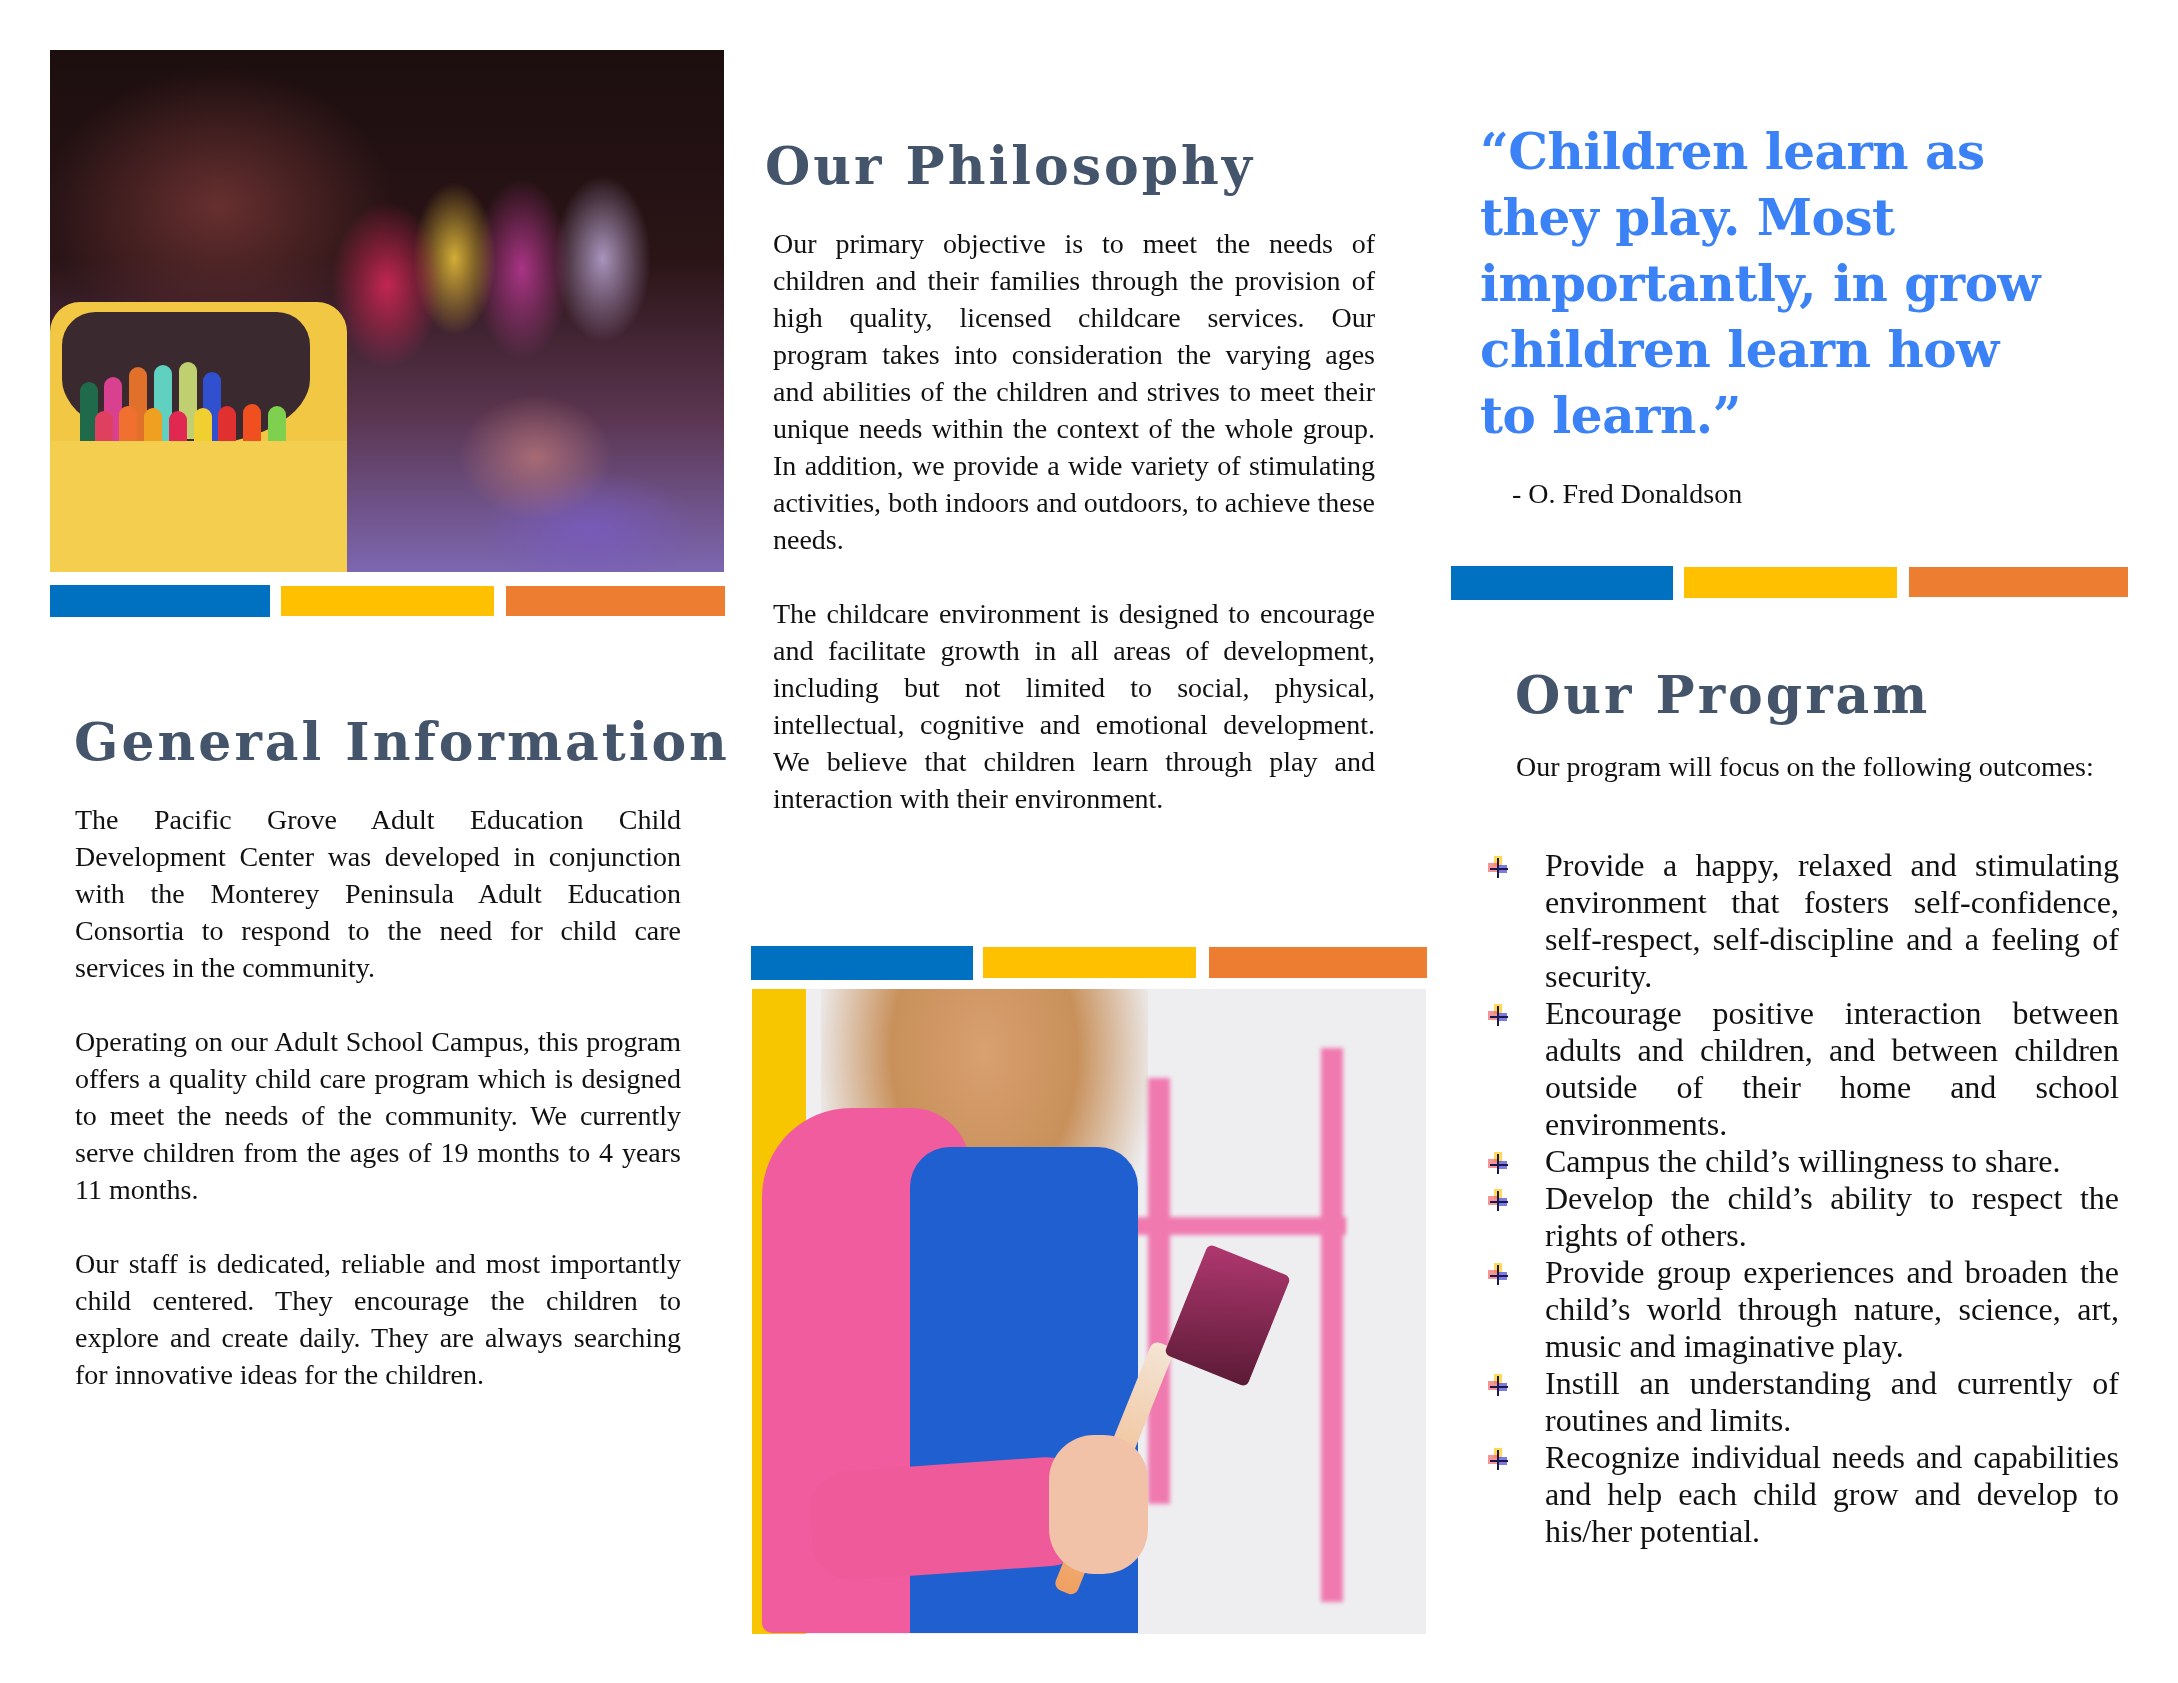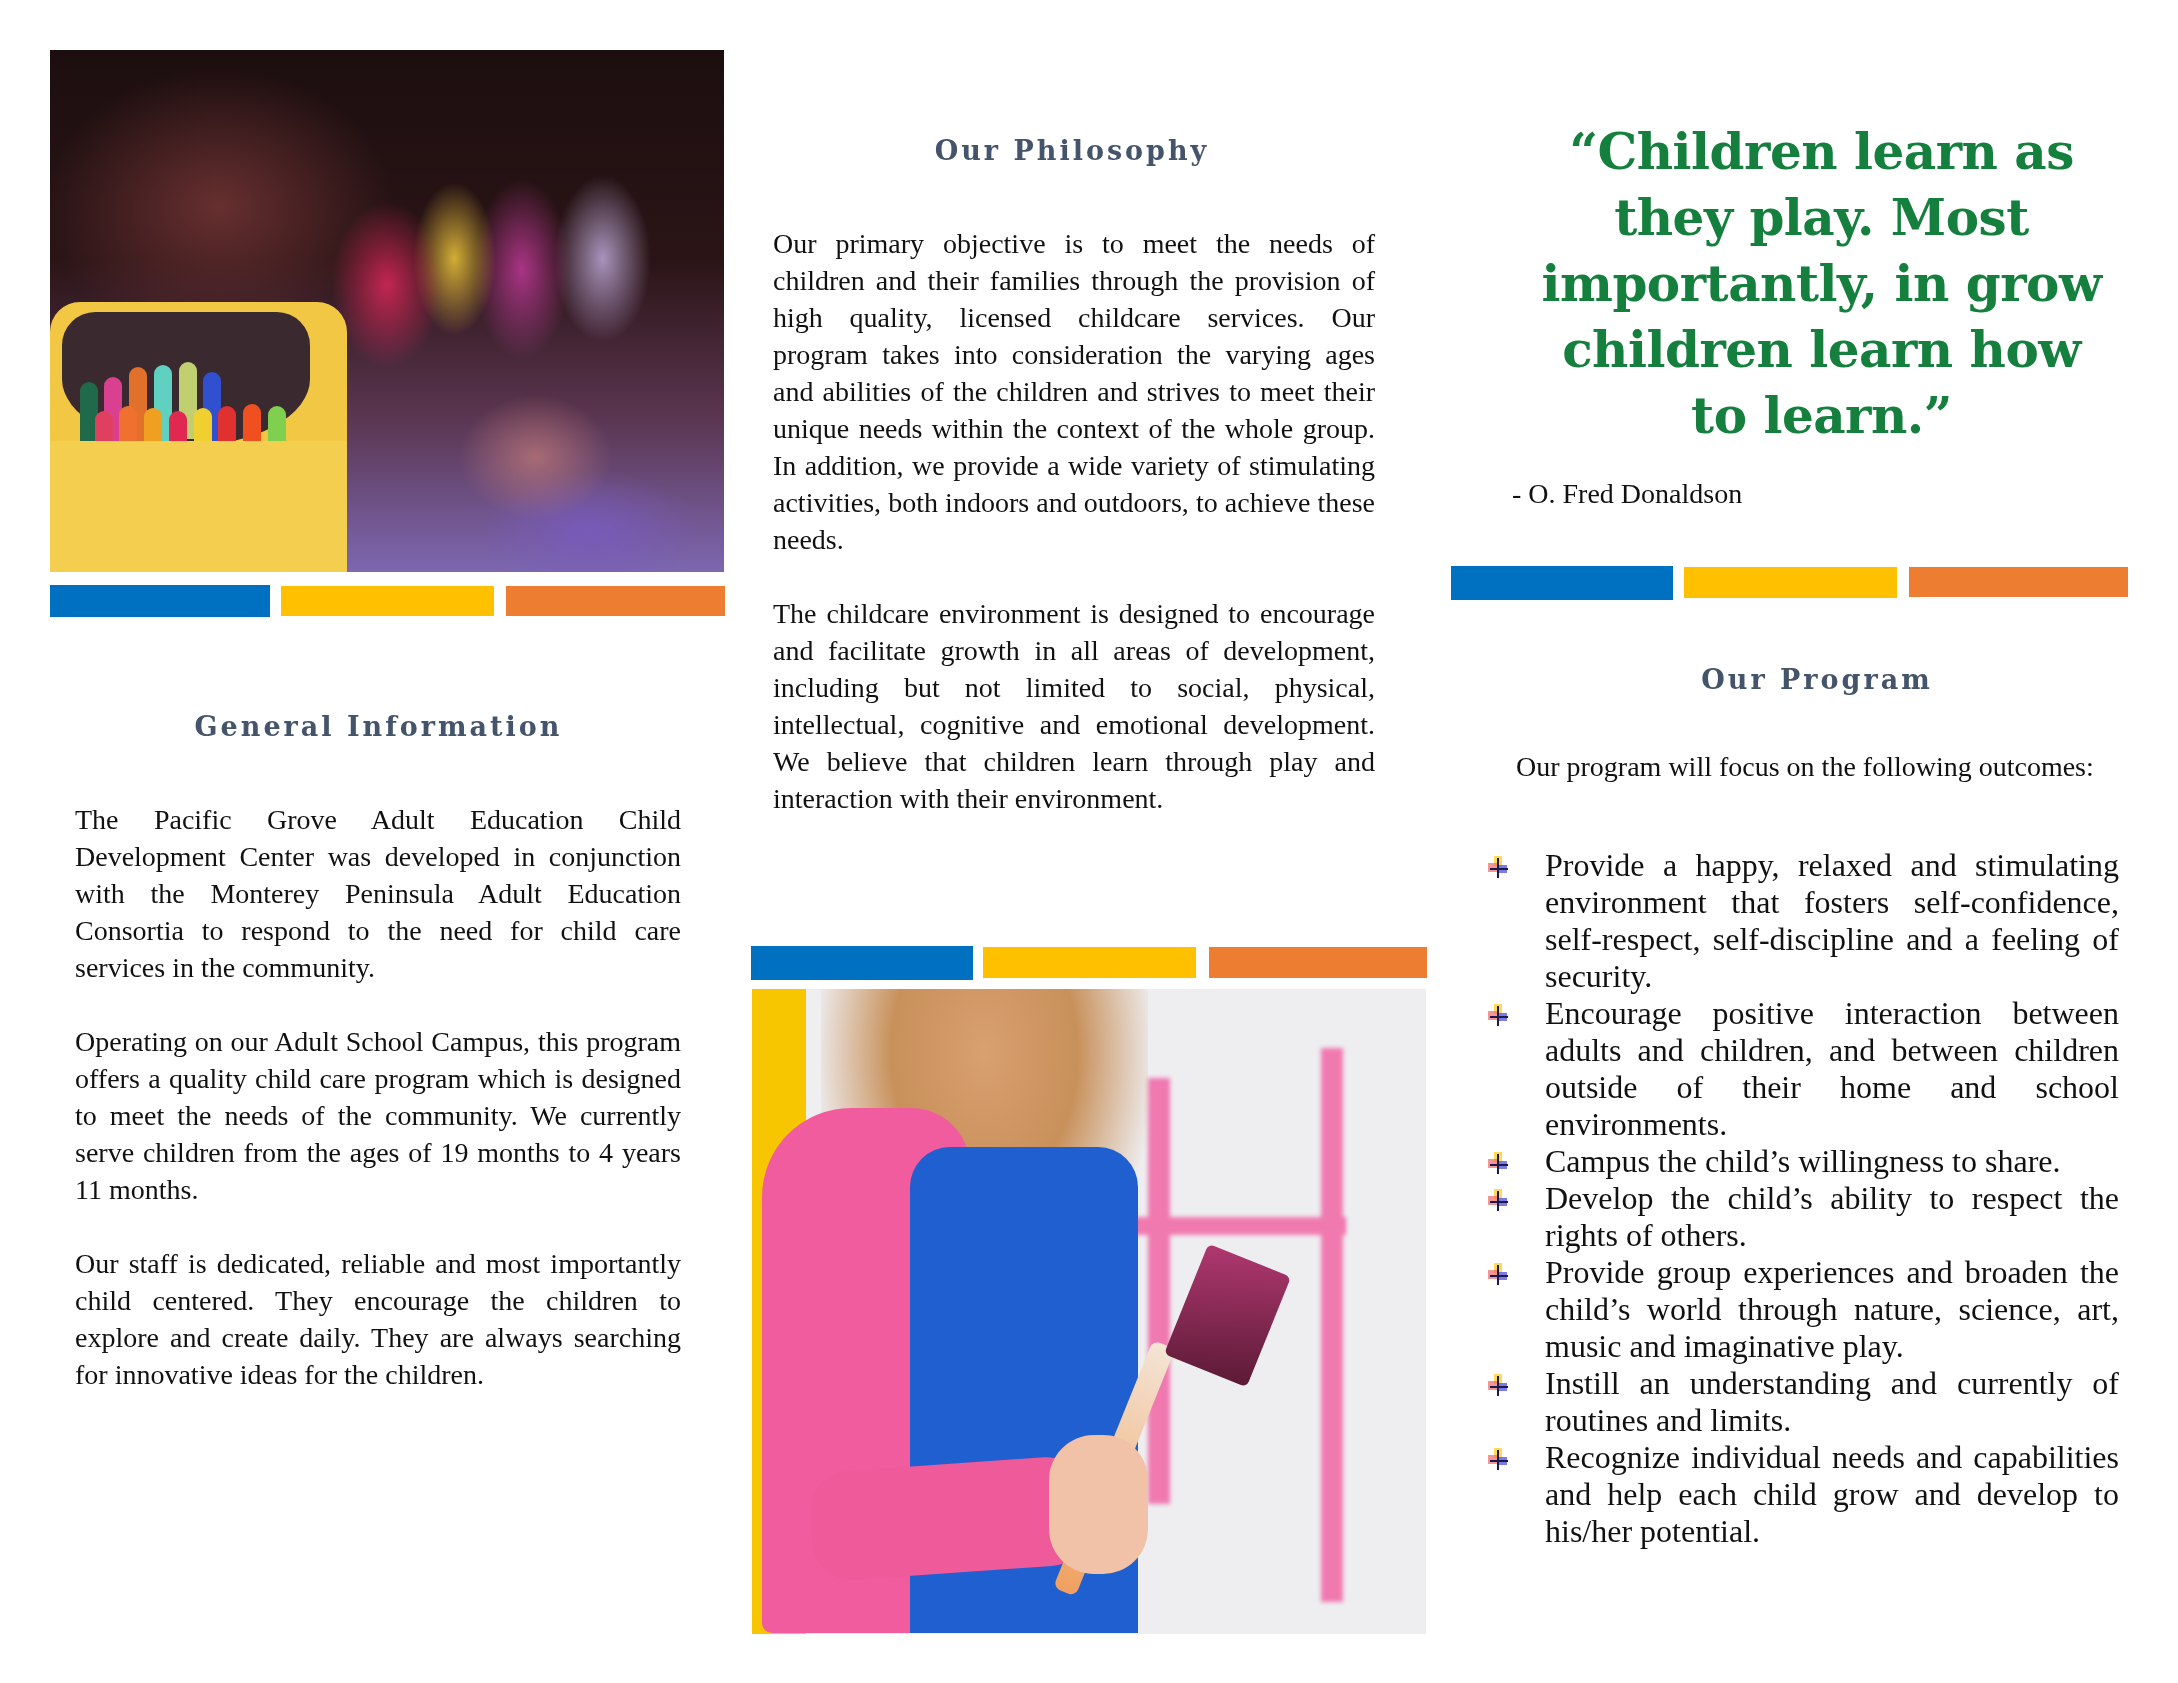--- a/index.html
+++ b/index.html
@@ -1,25 +1,25 @@
 <!DOCTYPE html>
 <html><head>
 <meta charset="utf-8">
 <style>
   html, body { margin: 0; padding: 0; background: #ffffff; }
   body { width: 2178px; height: 1683px; position: relative; overflow: hidden; font-family: "Liberation Serif", "DejaVu Serif", serif; color: #111; }
   .bar { position: absolute; }
   .blue { background: #0070c0; }
   .yellow { background: #ffc000; }
   .orange { background: #ed7d31; }
-  .heading { position: absolute; font-family: "DejaVu Serif", "Liberation Serif", serif; font-weight: bold; color: #44546a; font-size: 27px; letter-spacing: 3px; text-align: center; white-space: nowrap; }
+  .heading { position: absolute; font-family: "DejaVu Serif", "Liberation Serif", serif; font-weight: bold; color: #44546a; font-size: 52px; letter-spacing: 3px; white-space: nowrap; }
   .body-text { position: absolute; font-size: 28px; line-height: 37px; text-align: justify; text-align-last: left; }
   .body-text p { margin: 1px; }
   .body-text p + p { margin-top: 37px; }
-  .quote { position: absolute; font-family: "DejaVu Serif", "Liberation Serif", serif; font-weight: bold; color: #15803d; font-size: 50px; line-height: 66px; text-align: center; letter-spacing: -0.5px; }
+  .quote { position: absolute; font-family: "DejaVu Serif", "Liberation Serif", serif; font-weight: bold; color: #3b82f6; font-size: 50px; line-height: 66px; letter-spacing: -0.5px; }
   .attrib { position: absolute; font-size: 28px; }
   ul.outcomes { list-style: none; margin: 0; padding: 0; position: absolute; font-size: 32px; line-height: 37px; text-align: justify; text-align-last: left; }
   ul.outcomes li { position: relative; padding-left: 57px; }
   .bullet-icon { position: absolute; left: 0; top: 9px; width: 22px; height: 22px; }
   
   .photo-crayons { position: absolute; left: 50px; top: 50px; width: 674px; height: 522px; overflow: hidden;
     background:
       radial-gradient(ellipse 109px 89px at 72% 78%, rgba(190,120,120,0.75), rgba(0,0,0,0) 70%),
       radial-gradient(ellipse 79px 119px at 50% 45%, rgba(220,40,90,0.85), rgba(0,0,0,0) 70%),
       radial-gradient(ellipse 59px 109px at 60% 40%, rgba(240,200,60,0.85), rgba(0,0,0,0) 70%),

